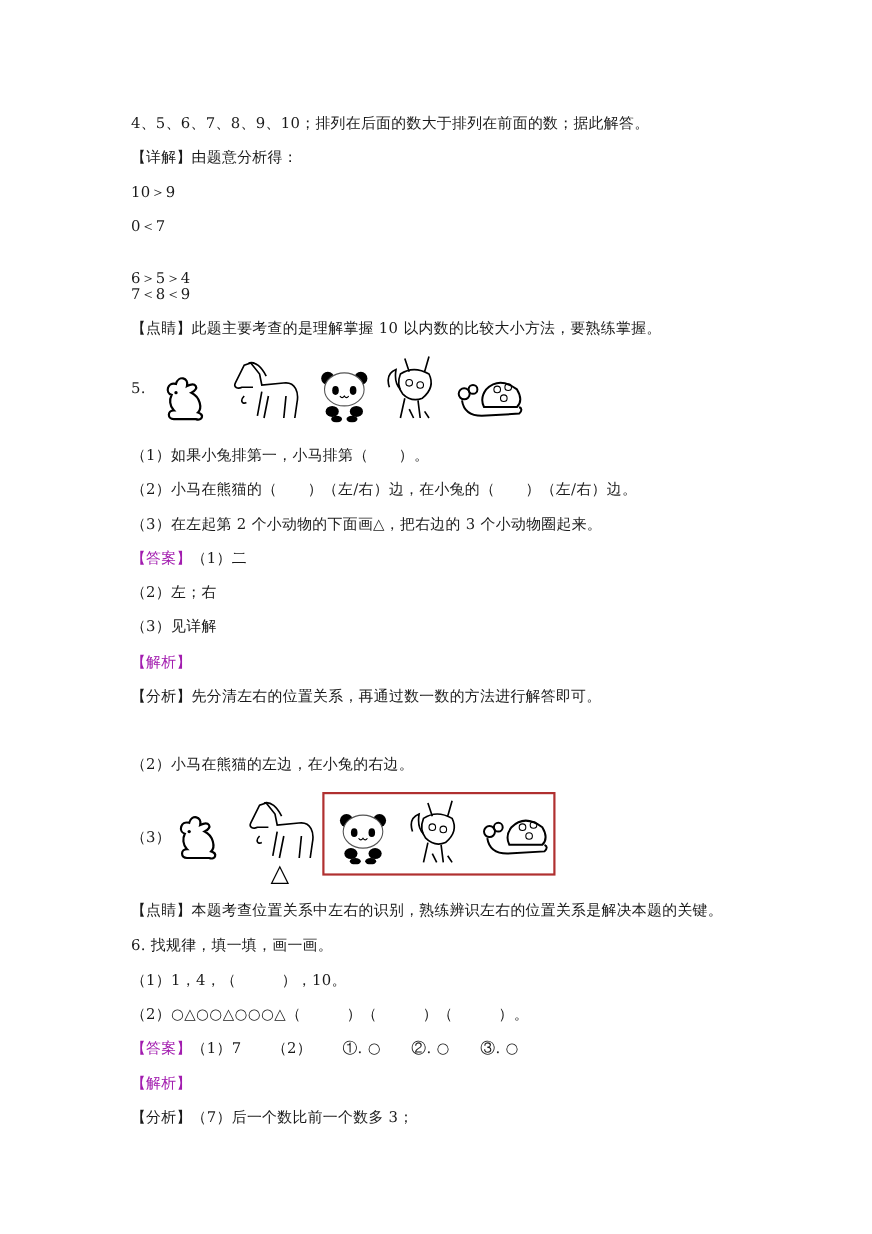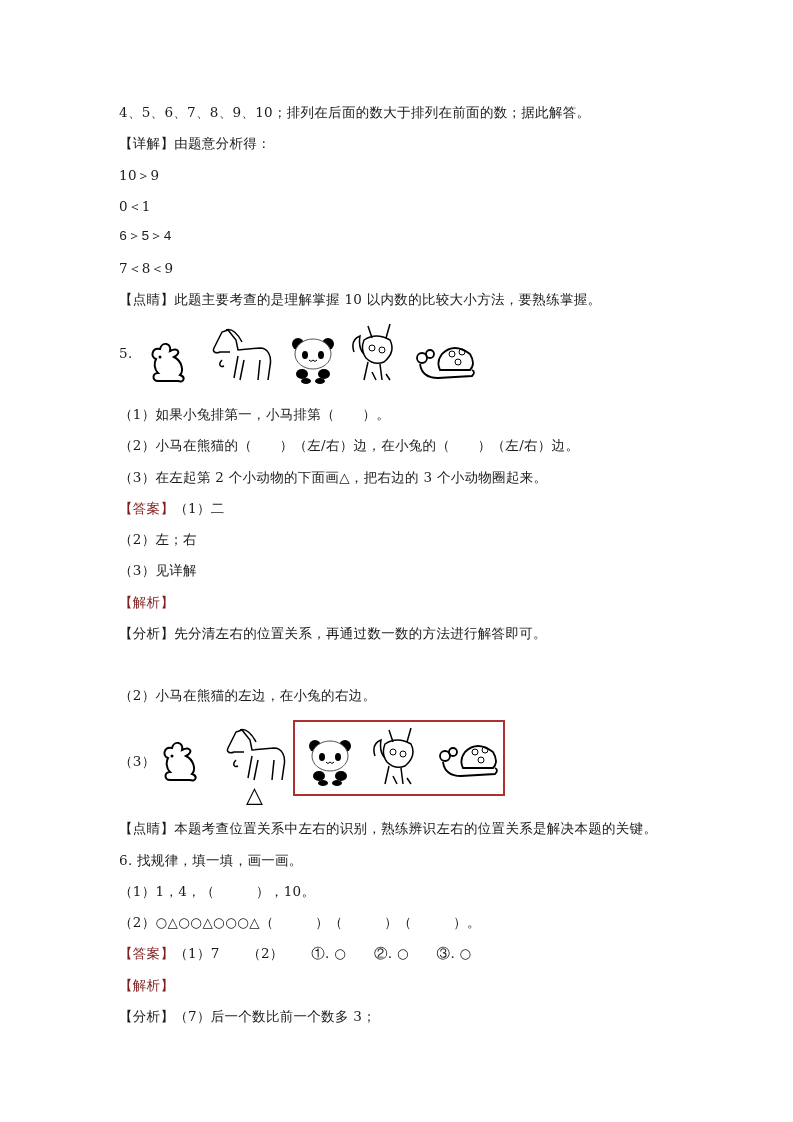--- a/index.html
+++ b/index.html
@@ -1,39 +1,39 @@
 <!DOCTYPE html>
 <html><head>
 <meta charset="utf-8">
 <style>
   html, body { margin: 0; padding: 0; background: #ffffff; }
   body { width: 793px; height: 1122px; position: relative; overflow: hidden;
          font-family: "DejaVu Serif", "Liberation Serif", serif; color: #1a1a1a; }
   .page { position: absolute; left: 0; top: 0; width: 645px; height: 1122px; }
   .line { position: absolute; left: 119px; font-size: 13.5px; line-height: 18px; white-space: nowrap; letter-spacing: 0.3px; }
-  .blue { color: #7f1d1d; }
+  .blue { color: #a21caf; }
   .animals { position: absolute; display: flex; align-items: flex-end; }
   .animal { display: inline-block; }
   .redbox { position: absolute; left: 293px; top: 720px; width: 212px; height: 76px; border: 2px solid #b03030; box-sizing: border-box; }
   .tri { position: absolute; font-size: 22px; line-height: 22px; color: #000; }
   svg { display: block; }
 </style>
 </head>
 <body>
 
 <div class="page">
 
   <div class="line" style="top:103px;">4、5、6、7、8、9、10；排列在后面的数大于排列在前面的数；据此解答。</div>
 
   <div class="line" style="top:134px;">
     <span>【详解】</span><span>由题意分析得：</span>
   </div>
   <div class="line" style="top:166px;">10＞9</div>
-  <div class="line" style="top:197px;">0＜1</div>
-  <div class="line" style="top:228px;font-family:Liberation Mono, monospace;">6＞5＞4</div>
+  <div class="line" style="top:197px;">0＜7</div>
+  <div class="line" style="top:244px;">6＞5＞4</div>
   <div class="line" style="top:259px;">7＜8＜9</div>
   <div class="line" style="top:290px;">
     <span>【点睛】</span><span>此题主要考查的是理解掌握 10 以内数的比较大小方法，要熟练掌握。</span>
   </div>
 
   <div class="line" style="top:344px;">5.</div>
   <div class="animals" style="left:148px; top:322px;">
     <span class="animal" style="margin-right:18px;">
       <svg width="42" height="45" viewBox="0 0 42 45">
           <path d="M8 20 C2 18 4 8 12 10 C14 2 24 4 22 12 C30 8 34 14 26 18 C34 22 36 32 32 36 C38 38 36 44 30 42 L10 42 C4 42 4 34 10 34 C6 30 6 24 8 20 Z" fill="none" stroke="#000" stroke-width="2"></path>

